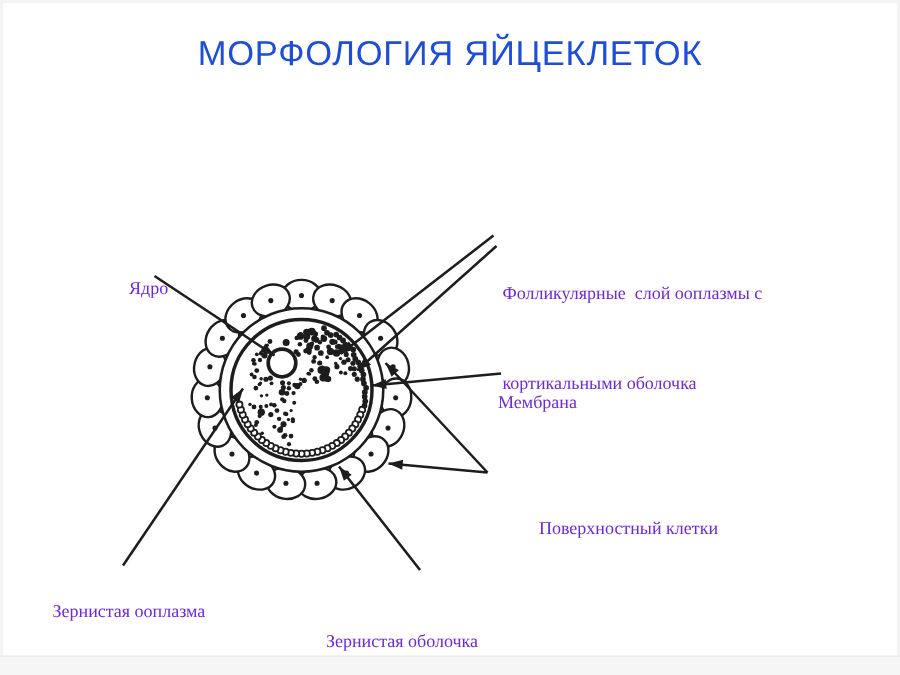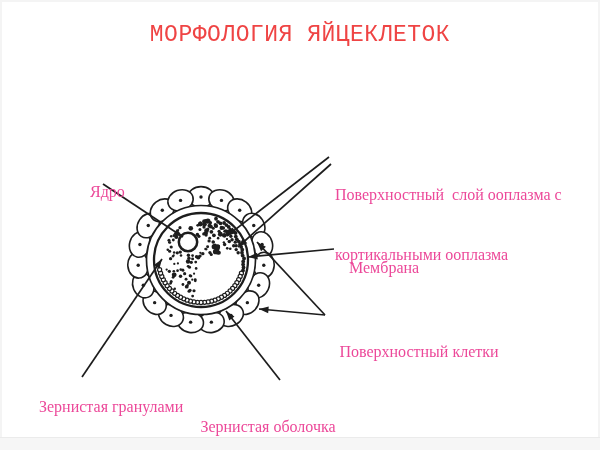--- a/index.html
+++ b/index.html
@@ -8,36 +8,36 @@
     width:600px;height:450px;
     background:#ffffff;
     overflow:hidden;
     font-family:"Liberation Serif", serif;
     box-shadow: inset 0 0 0 2px #f4f4f4;
   }
   .title{
     position:absolute;
     top:22px;left:0;width:600px;
     text-align:center;
-    font-family:Liberation Mono, monospace;
+    font-family:Liberation Sans, sans-serif;
     font-size:23px;
     letter-spacing:0.5px;
-    color:#ef4444;
+    color:#1d4ed8;
     font-weight:500;
   }
   .lbl{
     position:absolute;
-    color:#ec4899;
-    font-size:16px;
+    color:#6d28d9;
+    font-size:12px;
     line-height:20px;
     white-space:pre-wrap;
   }
   #lbl-nucleus{left:74px;top:162px;}
   #lbl-surface{left:335px;top:145px;width:245px;}
-  #lbl-membrane{left:333px;top:238px;}
+  #lbl-membrane{left:320px;top:238px;}
   #lbl-follicular{left:330px;top:302px;width:178px;text-align:center;}
   #lbl-granular{left:23px;top:377px;}
   #lbl-zona{left:184px;top:377px;width:168px;text-align:center;}
   #diagram-svg{position:absolute;left:0;top:0;}
   .bottom-strip{
     position:absolute;left:0;top:437px;width:600px;height:13px;
     background:#f6f6f6;border-top:1px solid #ebebeb;
   }
 </style>
 </head>
@@ -302,34 +302,34 @@
         <line x1="280" y1="380" x2="226" y2="311" stroke="#1d1d1d" stroke-width="1.7"></line>
         <polygon points="226,311 234.4536949890771,316.4474802461003 229.25616198242702,320.5151147730438" fill="#1d1d1d"></polygon>
       </g>
     </svg>
 
   <div class="lbl" id="lbl-nucleus">
     <span>Ядро</span>
   </div>
 
   <div class="lbl" id="lbl-surface">
-    <div>Поверхностный  слой ооплазма с</div>
-    <div>кортикальными ооплазма</div>
+    <div>Фолликулярные  слой ооплазмы с</div>
+    <div>кортикальными оболочка</div>
   </div>
 
   <div class="lbl" id="lbl-membrane">
     <span>Мембрана</span>
   </div>
 
   <div class="lbl" id="lbl-follicular">
     <div>Поверхностный клетки</div>
   </div>
 
   <div class="lbl" id="lbl-granular">
-    <span>Зернистая гранулами</span>
+    <span>Зернистая ооплазма</span>
   </div>
 
   <div class="lbl" id="lbl-zona">
     <div>Зернистая оболочка</div>
     
   </div>
 
   <div class="bottom-strip"></div>
 </div>
 

